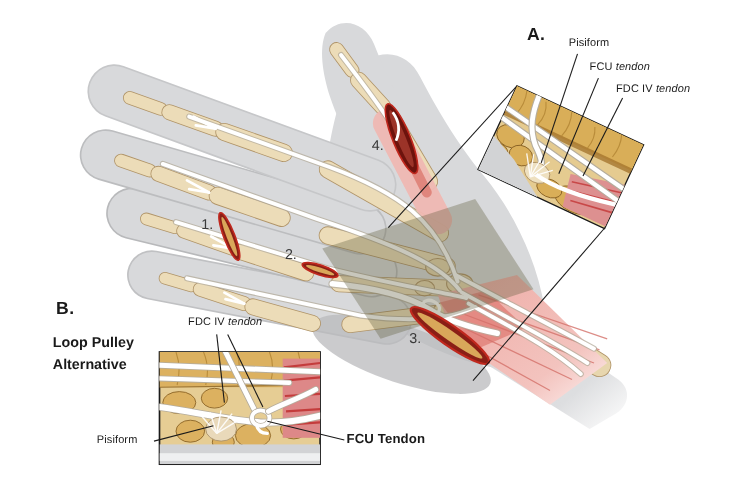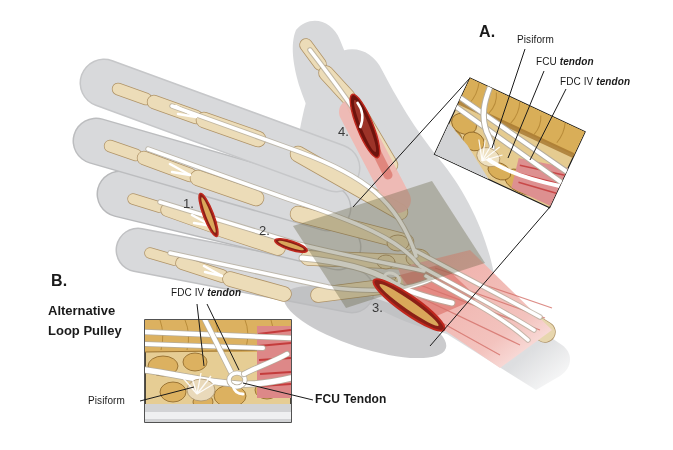--- a/index.html
+++ b/index.html
@@ -5,21 +5,21 @@
   html,body{margin:0;padding:0;background:#ffffff;}
   .canvas{
     position:relative;width:673px;height:450px;background:#ffffff;
     font-family:"Liberation Sans",sans-serif;overflow:hidden;
   }
   .art{position:absolute;left:0;top:0;}
   .lbl{
     position:absolute;font-size:10px;color:#1a1a1a;
     white-space:nowrap;line-height:1.15;letter-spacing:0.1px;
   }
-  .lbl .q{font-style:italic;font-weight:bold;}
+  .lbl .q{font-style:italic;}
   .letter{font-size:16px;font-weight:bold;letter-spacing:0.3px;}
   .btitle{font-size:13px;font-weight:bold;line-height:1.5;white-space:nowrap;color:#1a1a1a;position:absolute;}
   .boldlbl{font-weight:bold;font-size:12px;}
   .marker{position:absolute;font-size:13px;color:#3a3a3a;}
 </style>
 </head>
 <body>
 
 <div class="canvas">
 
@@ -334,22 +334,22 @@
 </div>
 
 <div class="lbl" style="left:560px;top:76px;">
   <span>FDC IV</span>
   <span class="q">tendon</span>
 </div>
 
 <div class="lbl letter" style="left:51px;top:272px;">B.</div>
 
 <div class="btitle" style="left:48px;top:301px;">
+  <div>Loop Pulley</div>
   <div>Alternative</div>
-  <div>Loop Pulley</div>
 </div>
 
 <div class="lbl" style="left:171px;top:287px;">
   <span>FDC IV</span>
   <span class="q">tendon</span>
 </div>
 
 <div class="lbl" style="left:88px;top:395px;">Pisiform</div>
 
 <div class="lbl boldlbl" style="left:315px;top:393px;">FCU Tendon</div>

